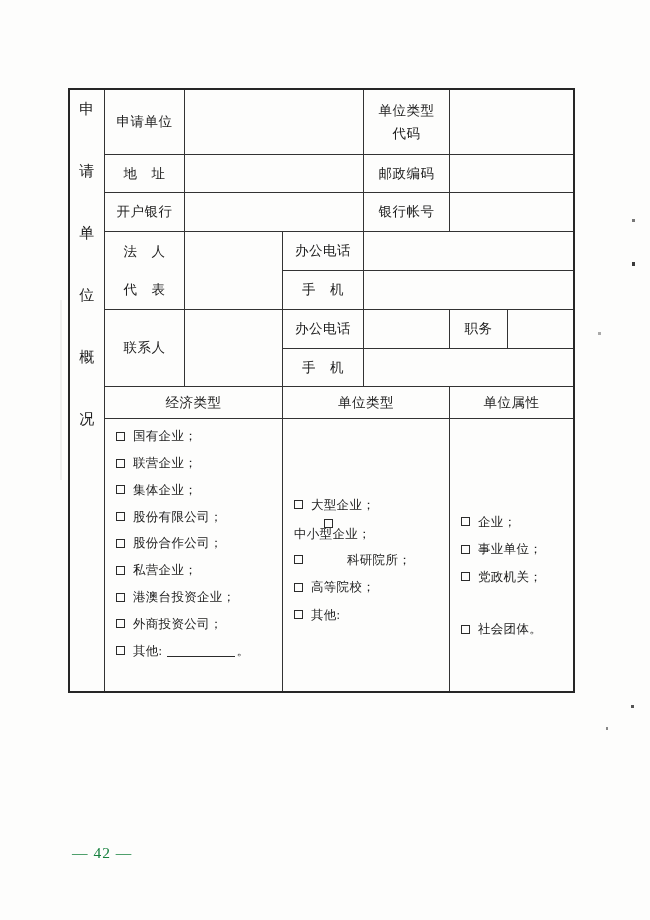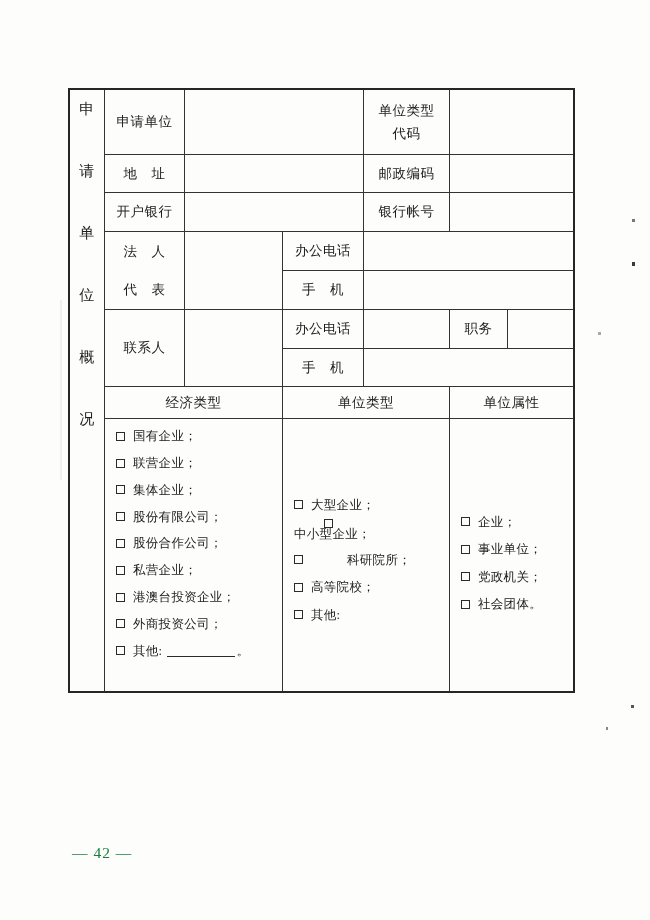--- a/index.html
+++ b/index.html
@@ -176,21 +176,21 @@
         <span>企业；</span>
       </div>
     <div class="chk-item" style="height:27.5px;">
         <span class="box"></span>
         <span>事业单位；</span>
       </div>
     <div class="chk-item" style="height:27.5px;">
         <span class="box"></span>
         <span>党政机关；</span>
       </div>
-    <div class="chk-item" style="height:27.5px;">
+    <div class="chk-item" style="height:27.5px;margin-top:25px;">
         <span class="box"></span>
         <span>社会团体。</span>
       </div>
   </div>
 
 </div>
 
 <div class="page-number">— 42 —</div>
 
 <div class="speck" style="left:632px;top:219px;width:3px;height:3px;background:#777;"></div>

